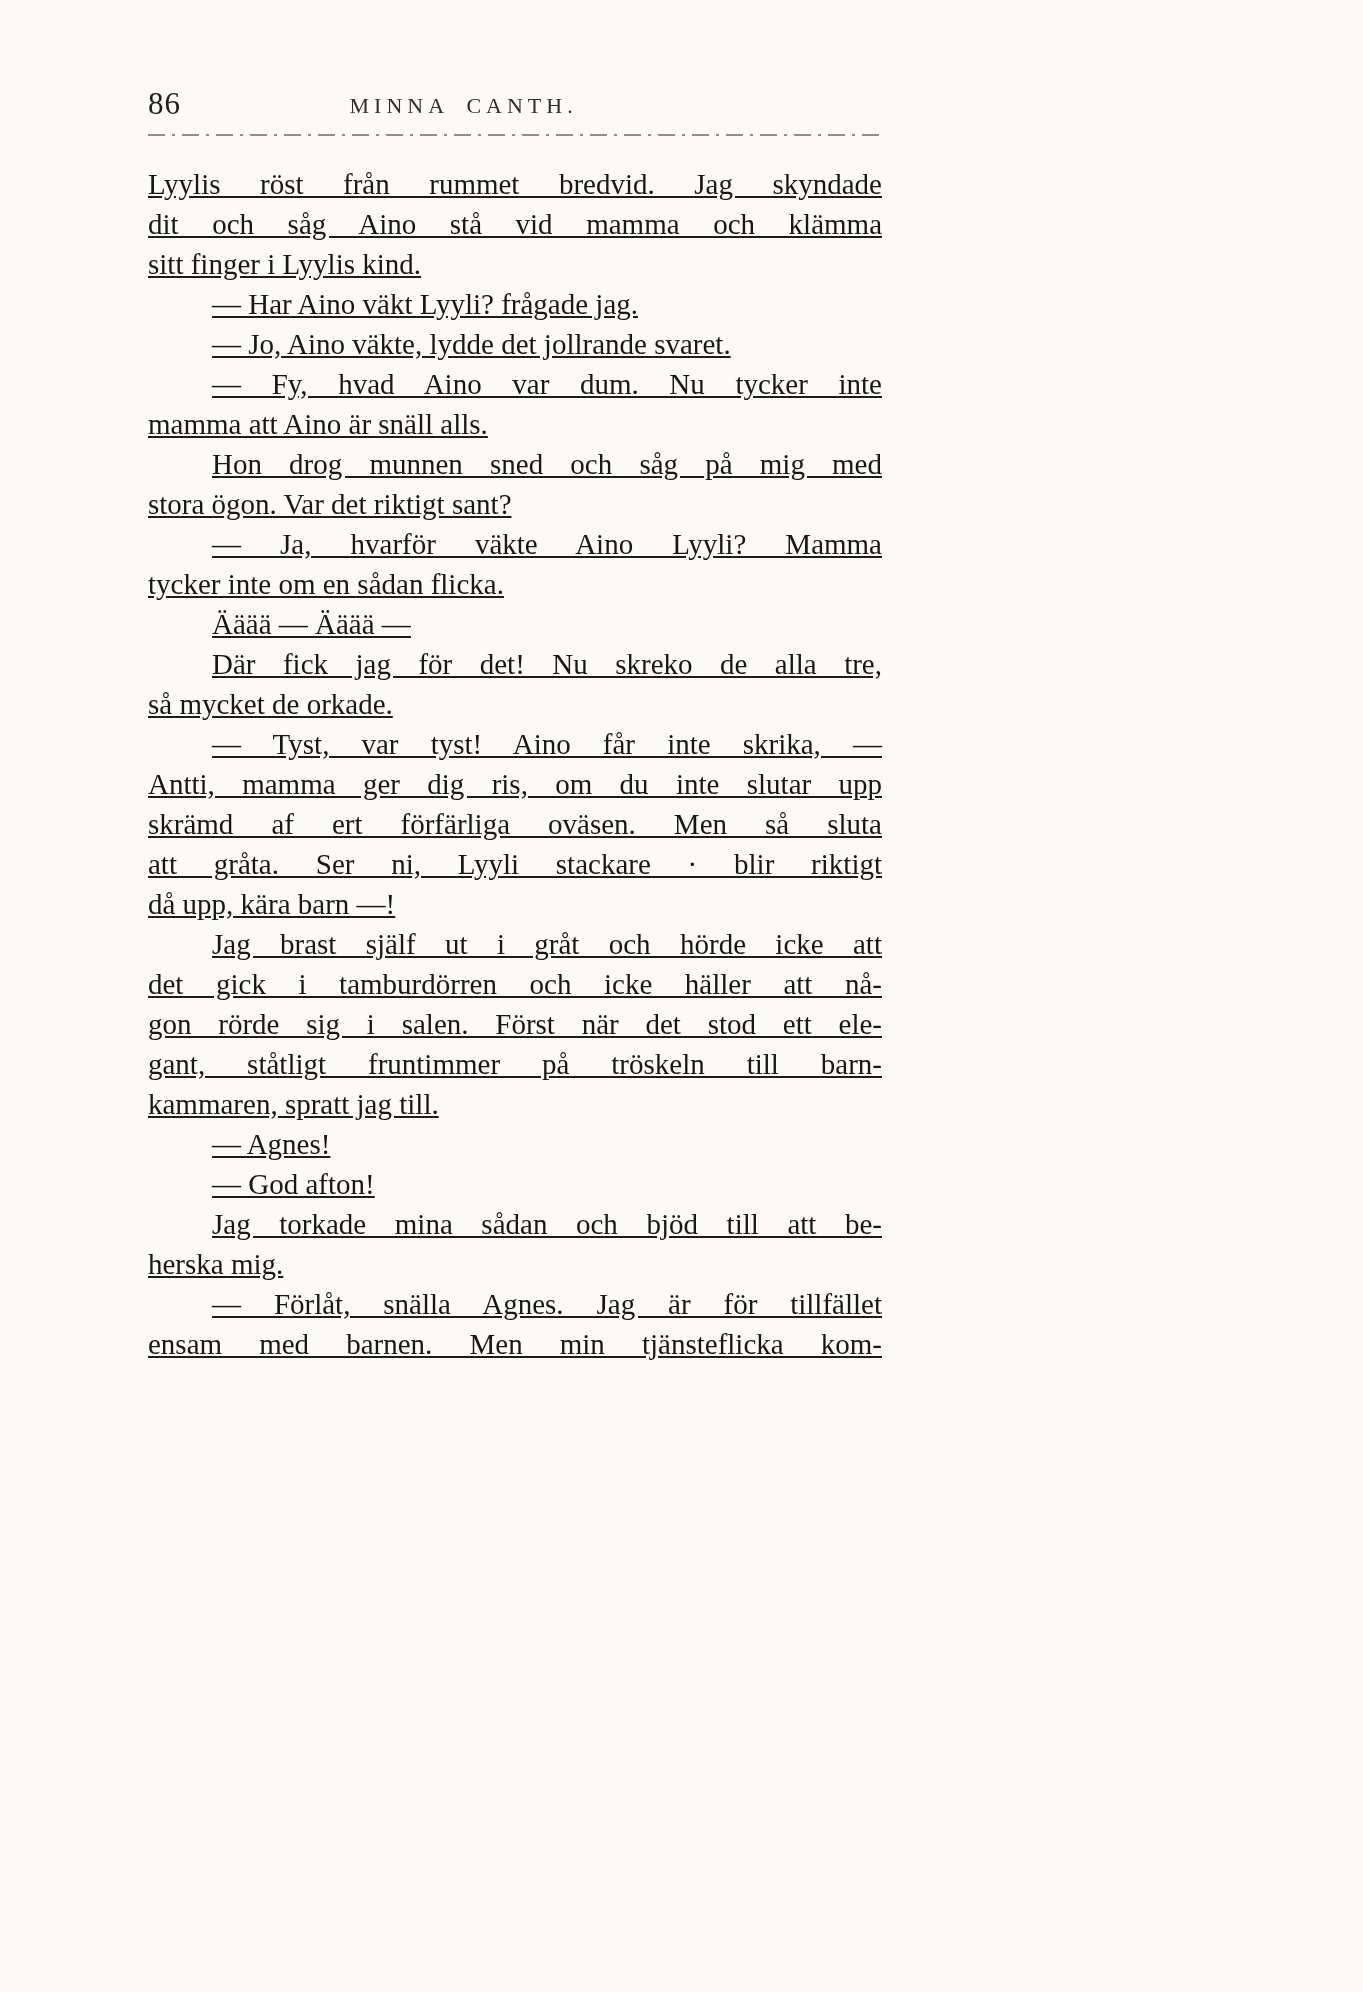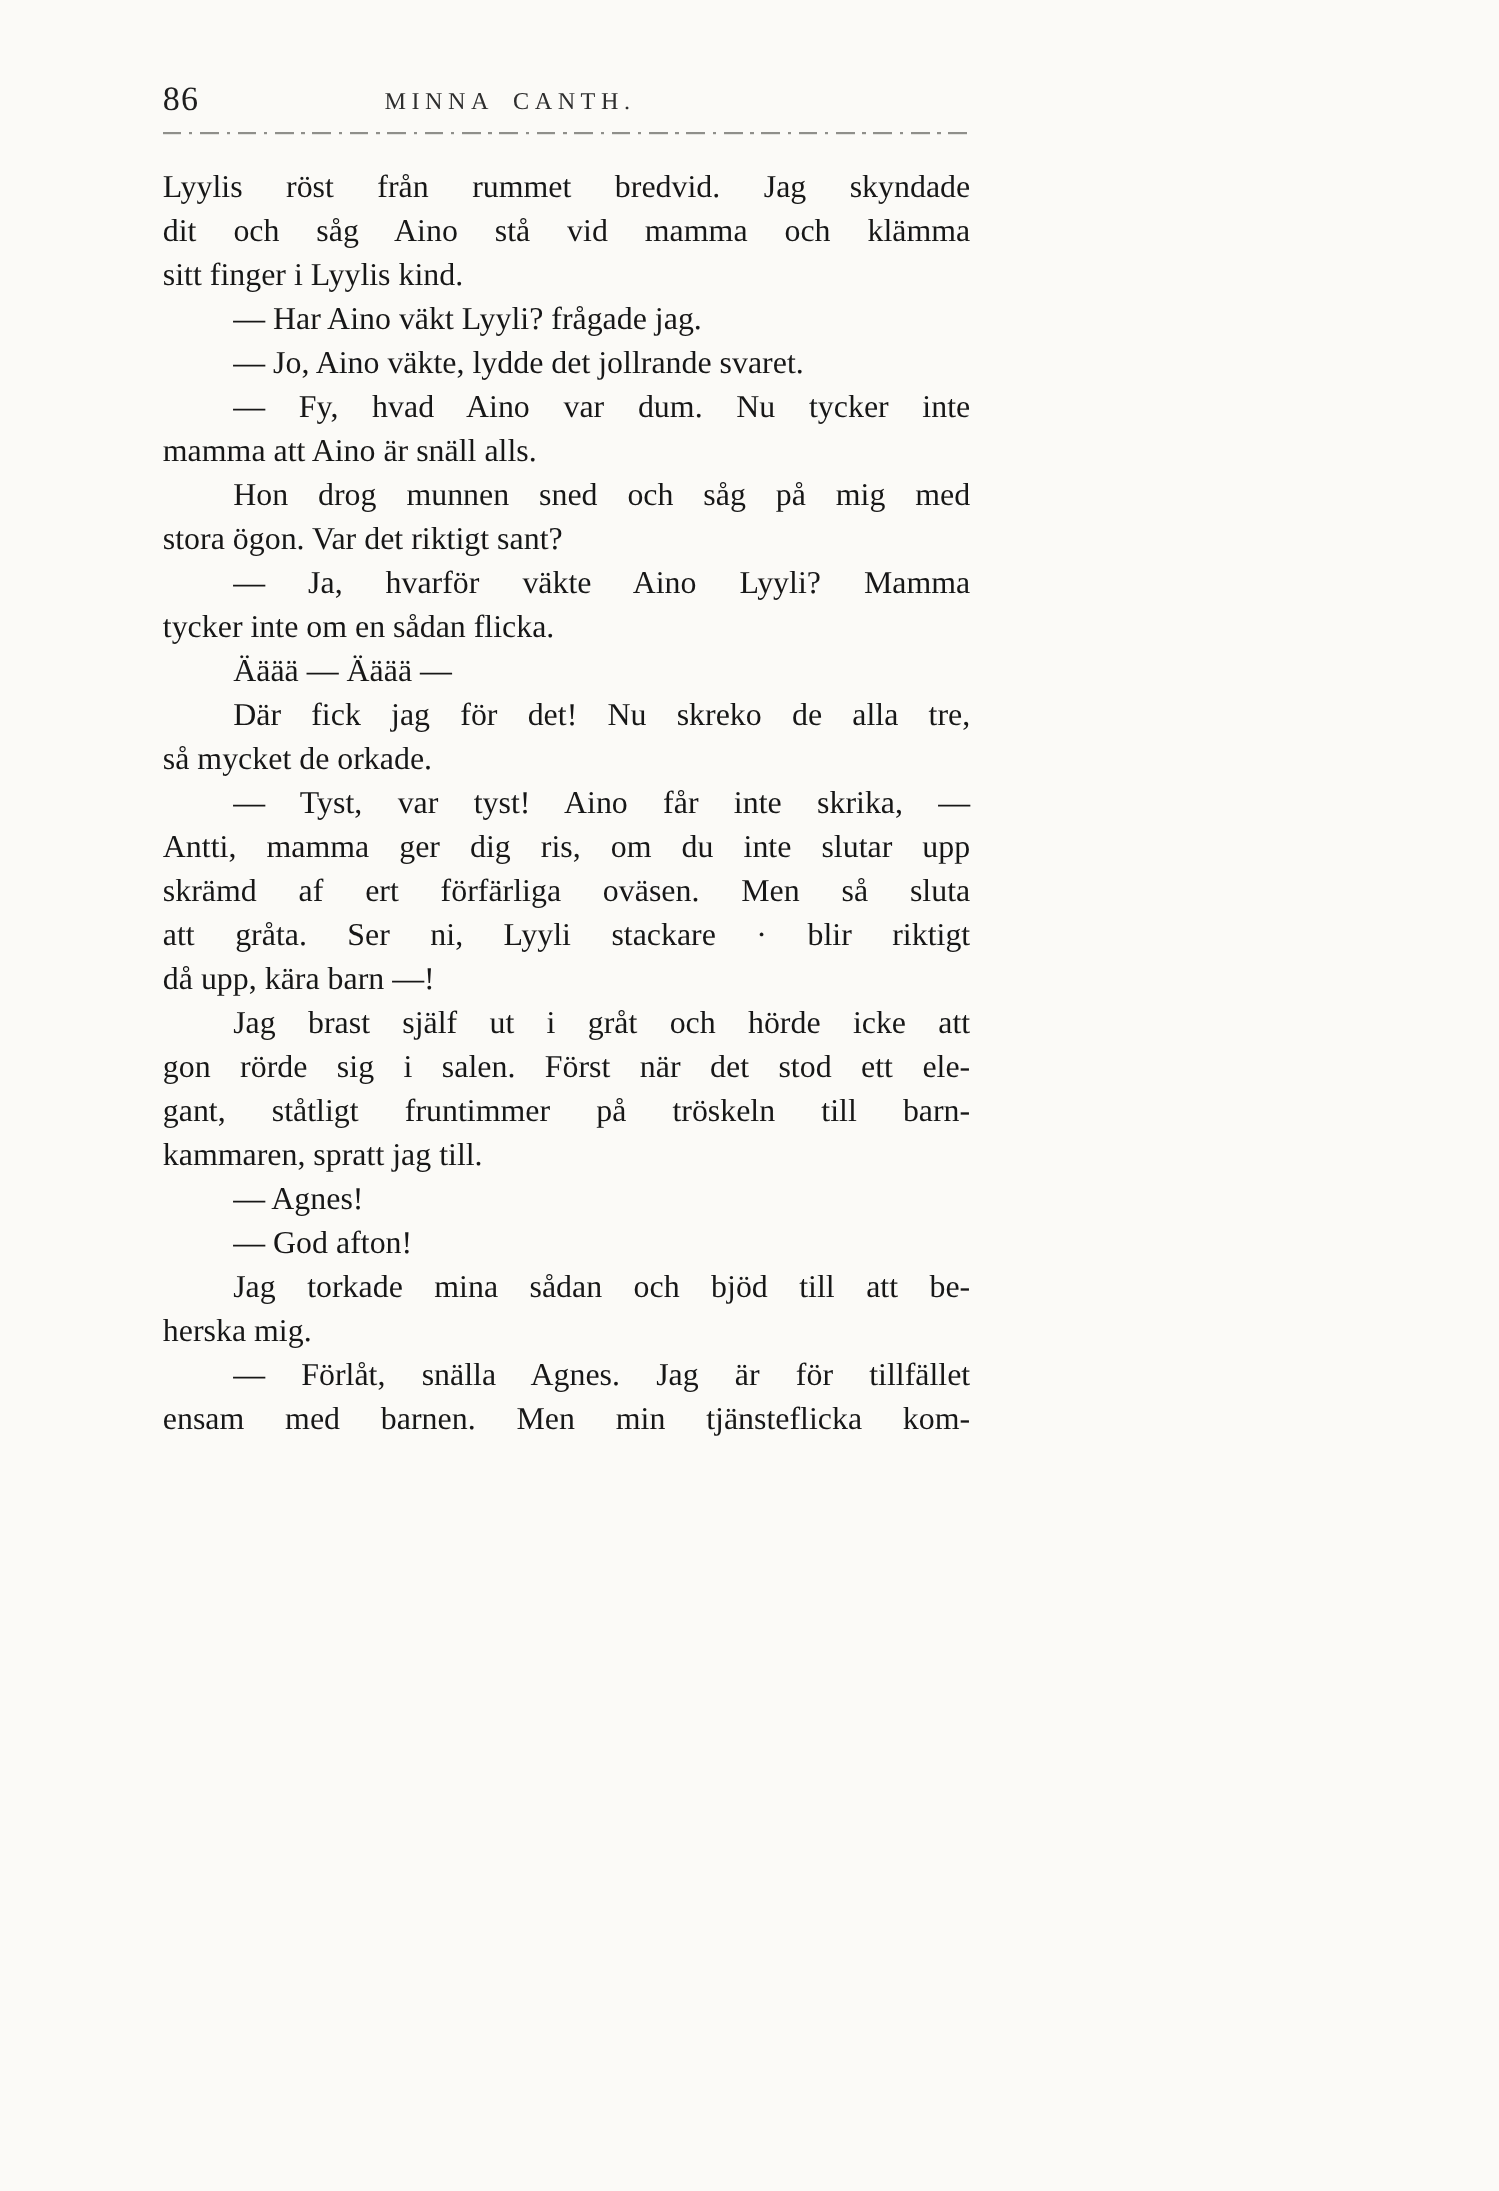--- a/index.html
+++ b/index.html
@@ -11,22 +11,23 @@
     height: 1992px;
     position: relative;
     background: #fbfaf7;
     font-family: "Liberation Serif", "DejaVu Serif", serif;
     color: #1c1c1c;
     overflow: hidden;
   }
   .page-block {
     position: absolute;
     left: 148px;
-    top: 72px;
+    top: 86px;
     width: 734px;
+    text-decoration: underline;
   }
   .running-head {
     position: relative;
     height: 36px;
   }
   .pagenum {
     position: absolute;
     left: 0;
     bottom: 0;
     font-size: 31px;
@@ -95,20 +96,21 @@
       <div class="line">tycker inte om en sådan flicka.</div>
       <div class="line indent">Ääää — Ääää —</div>
       <div class="line indent justify">Där fick jag för det! Nu skreko de alla tre,</div>
       <div class="line">så mycket de orkade.</div>
       <div class="line indent justify">— Tyst, var tyst! Aino får inte skrika, —</div>
       <div class="line justify">Antti, mamma ger dig ris, om du inte slutar upp</div>
       <div class="line justify">skrämd af ert förfärliga oväsen. Men så sluta</div>
       <div class="line justify">att gråta. Ser ni, Lyyli stackare · blir riktigt</div>
       <div class="line">då upp, kära barn —!</div>
       <div class="line indent justify">Jag brast själf ut i gråt och hörde icke att</div>
+      <div class="line justify">det gick i tamburdörren och icke häller att nå-</div>
       <div class="line justify">gon rörde sig i salen. Först när det stod ett ele-</div>
       <div class="line justify">gant, ståtligt fruntimmer på tröskeln till barn-</div>
       <div class="line">kammaren, spratt jag till.</div>
       <div class="line indent">— Agnes!</div>
       <div class="line indent">— God afton!</div>
       <div class="line indent justify">Jag torkade mina sådan och bjöd till att be-</div>
       <div class="line">herska mig.</div>
       <div class="line indent justify">— Förlåt, snälla Agnes. Jag är för tillfället</div>
       <div class="line justify">ensam med barnen. Men min tjänsteflicka kom-</div>
     </main>

